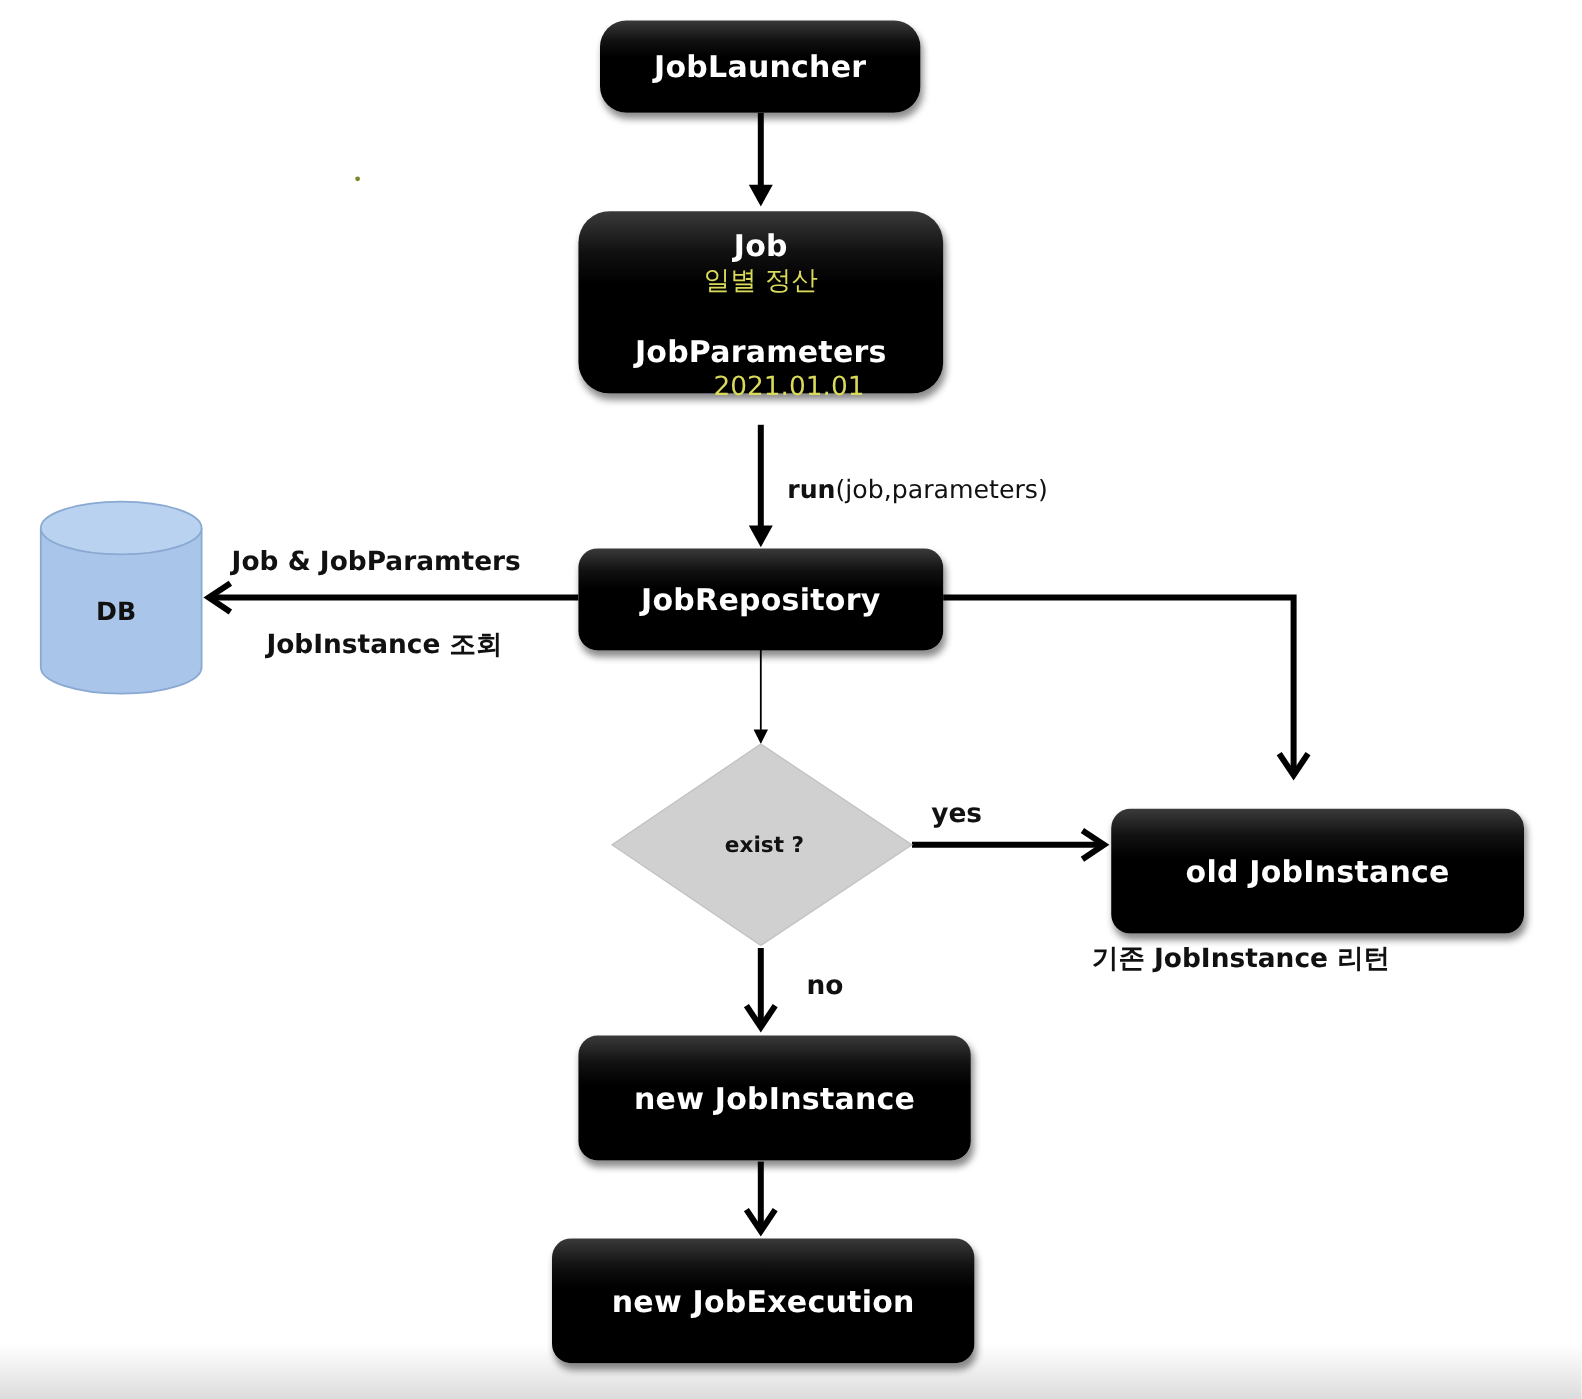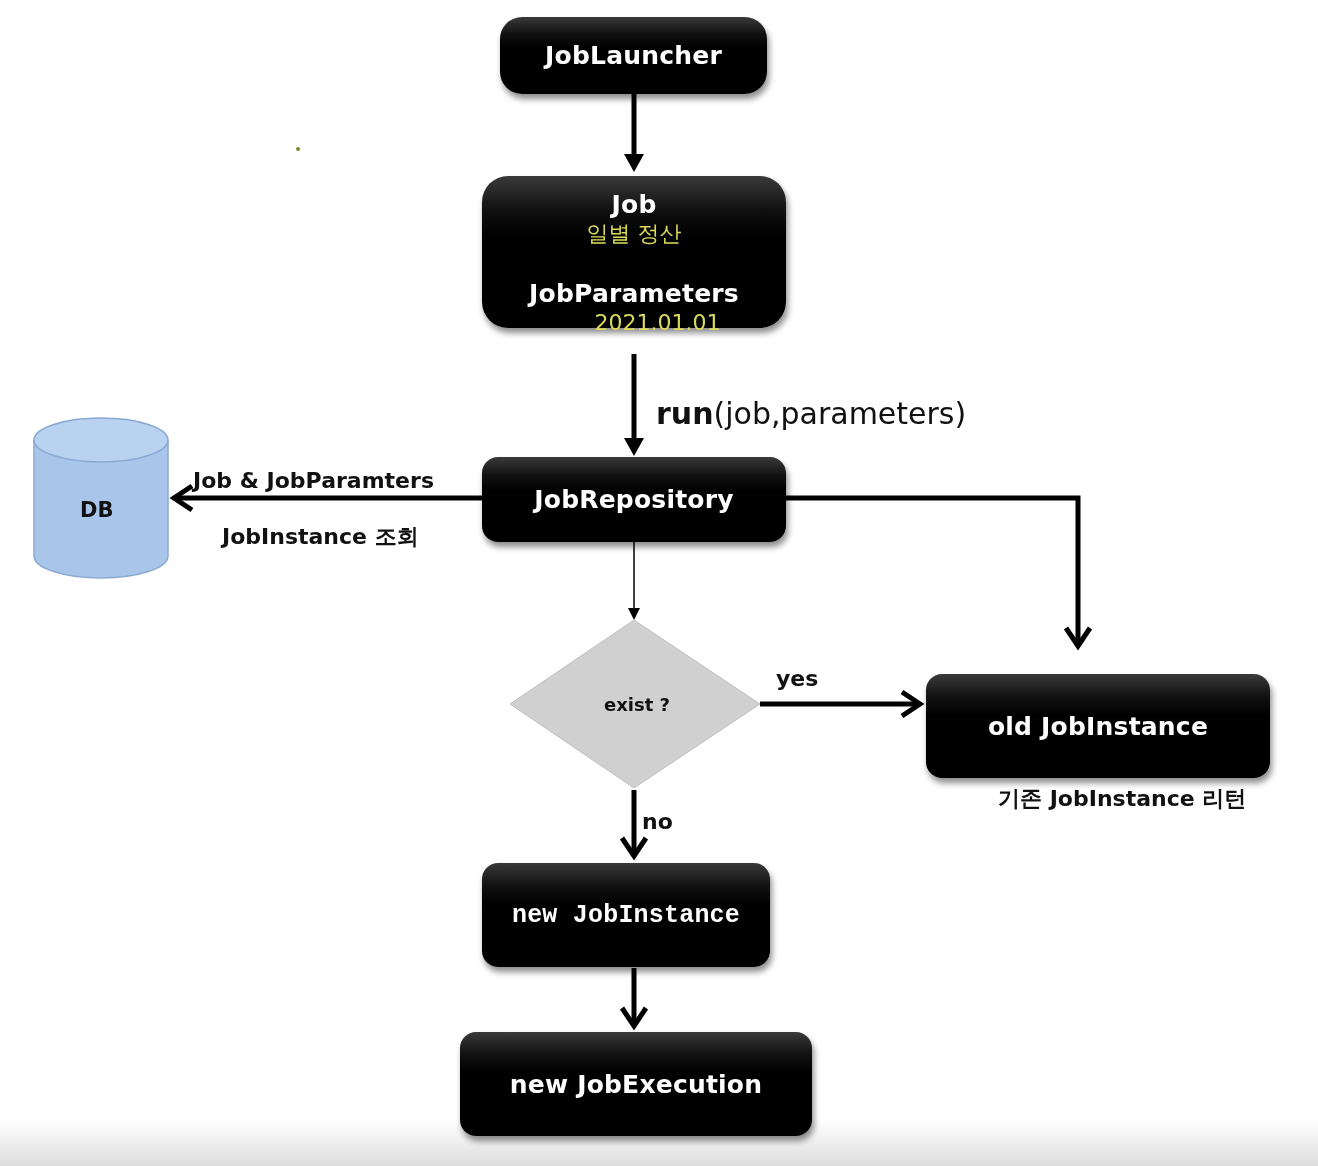--- a/index.html
+++ b/index.html
@@ -78,35 +78,35 @@
   <span class="t" style="margin-top:30px;">JobParameters</span>
   <span class="y" style="margin-top:2px;margin-left:47px;">2021.01.01</span>
 </div>
 
 <div class="box" style="left:482px; top:457px; width:304px; height:85px;">
   <span class="t">JobRepository</span>
 </div>
 
 <div class="lbl" style="left:80px; top:498px; font-size:21px;">DB</div>
 
-<div class="lbl" style="left:656px; top:396px; font-size:30px;">
+<div class="lbl" style="left:656px; top:396px; font-size:21px;">
   <span>run</span><span style="font-weight:normal;">(job,parameters)</span>
 </div>
-<div class="lbl" style="left:193px; top:468px;">Job &amp; JobParamters</div>
+<div class="lbl" style="left:193px; top:456px;">Job &amp; JobParamters</div>
 <div class="lbl" style="left:222px; top:522px;">JobInstance 조회</div>
 
 <div class="lbl" style="left:604px; top:694px; font-size:18px;">exist ?</div>
 
 <div class="lbl" style="left:776px; top:666px;">yes</div>
-<div class="lbl" style="left:642px; top:809px;">no</div>
+<div class="lbl" style="left:672px; top:809px;">no</div>
 
 <div class="box" style="left:926px; top:674px; width:344px; height:104px;text-align:center;">
   <span class="t">old JobInstance</span>
 </div>
-<div class="lbl" style="left:998px; top:784px;">기존 JobInstance 리턴</div>
+<div class="lbl" style="left:910px; top:784px;">기존 JobInstance 리턴</div>
 
-<div class="box" style="left:482px; top:863px; width:288px; height:104px;font-family:Liberation Mono, monospace;">
+<div class="box" style="left:482px; top:863px; width:327px; height:104px;">
   <span class="t">new JobInstance</span>
 </div>
 
 <div class="box" style="left:460px; top:1032px; width:352px; height:104px;">
   <span class="t">new JobExecution</span>
 </div>
 
 </body></html>

